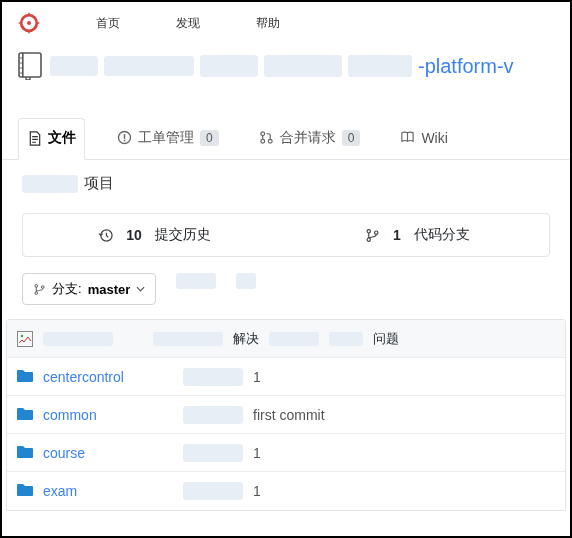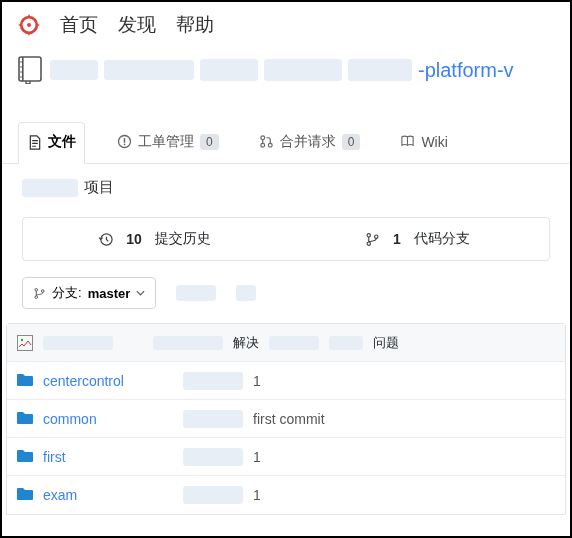--- a/index.html
+++ b/index.html
@@ -1,34 +1,34 @@
 <!DOCTYPE html>
 <html><head>
 <meta charset="utf-8">
 <style>
   * { box-sizing: border-box; margin: 0; padding: 0; }
   body { font-family: -apple-system, BlinkMacSystemFont, "Segoe UI", Helvetica, Arial, sans-serif; font-size: 14px; color: #24292e; background: #fff; width: 572px; height: 538px; overflow: hidden; border: 2px solid #000; }
   .topbar { display: flex; align-items: center; padding: 10px 16px 8px 16px; gap: 20px; }
   .logo { width: 22px; height: 22px; }
-  .topnav-item { color: #333; text-decoration: none; font-size: 19px; cursor: pointer; }
+  .topnav-item { color: #333; text-decoration: none; font-size: 12px; cursor: pointer; margin-left: 36px; }
   .repo-header { display: flex; align-items: center; padding: 10px 16px; gap: 8px; }
   .repo-icon { width: 24px; height: 28px; flex-shrink: 0; }
   .repo-path { display: flex; align-items: center; gap: 6px; font-size: 20px; overflow: hidden; white-space: nowrap; }
   .redact { background: #e8eef5; border-radius: 3px; display: inline-block; }
   .repo-name-part { color: #3b82f6; font-size: 20px; }
   .tabs { display: flex; align-items: center; padding: 0 16px; margin-top: 28px; border-bottom: 1px solid #e1e4e8; gap: 24px; }
   .tab { display: flex; align-items: center; gap: 6px; padding: 10px 8px 12px 8px; cursor: pointer; font-size: 14px; color: #555; position: relative; }
   .tab.active { border: 1px solid #e1e4e8; border-bottom: 1px solid #fff; border-radius: 4px 4px 0 0; margin-bottom: -1px; background: #fff; font-weight: 600; color: #000; }
   .tab-icon { width: 15px; height: 15px; display: inline-flex; align-items: center; justify-content: center; }
   .badge { background: #e1e4e8; color: #555; border-radius: 3px; padding: 1px 6px; font-size: 12px; min-width: 18px; text-align: center; }
   .desc-row { padding: 14px 20px; font-size: 15px; color: #333; display: flex; align-items: center; gap: 6px; }
   .stats-bar { display: flex; border: 1px solid #e1e4e8; border-radius: 4px; margin: 6px 20px 16px 20px; }
   .stats-cell { flex: 1; text-align: center; padding: 12px 0; font-size: 14px; cursor: pointer; display: flex; align-items: center; justify-content: center; gap: 13px; }
   .stats-cell b { font-weight: 700; }
-  .branch-row { display: flex; align-items: center; padding: 0 20px 14px 20px; gap: 20px; }
+  .branch-row { display: flex; align-items: flex-start; padding: 0 20px 14px 20px; gap: 20px; }
   .branch-btn { border: 1px solid #d1d5da; border-radius: 4px; padding: 6px 10px; background: #fff; cursor: pointer; display: flex; align-items: center; gap: 6px; font-size: 13px; }
   .file-table { border: 1px solid #e1e4e8; border-top: 1px solid #e1e4e8; margin: 0 4px; border-radius: 3px 3px 0 0; }
   .ft-row { display: flex; align-items: center; border-bottom: 1px solid #eaecef; padding: 8px 10px; gap: 10px; min-height: 38px; }
   .ft-head { background: #f6f8fa; font-size: 13px; }
   .ft-icon { width: 16px; height: 16px; flex-shrink: 0; }
   .ft-name { color: #3b82f6; cursor: pointer; min-width: 130px; }
   .ft-avatar { width: 60px; height: 18px; background: #e8eef5; border-radius: 3px; }
   .ft-commit { color: #555; flex: 1; }
   svg { display: block; }
 </style>
@@ -204,21 +204,21 @@
     <a class="ft-name">common</a>
     <span class="ft-avatar"></span>
     <span class="ft-commit">first commit</span>
   </div>
   <div class="ft-row">
     <span class="ft-icon">
         <svg viewBox="0 0 16 14" width="16" height="14">
           <path fill="#2185d0" d="M0 2a1 1 0 0 1 1-1h5l2 2h7a1 1 0 0 1 1 1v8a1 1 0 0 1-1 1H1a1 1 0 0 1-1-1z"></path>
         </svg>
       </span>
-    <a class="ft-name">first</a>
+    <a class="ft-name">course</a>
     <span class="ft-avatar"></span>
     <span class="ft-commit">1</span>
   </div>
   <div class="ft-row" style="border-bottom:none">
     <span class="ft-icon">
         <svg viewBox="0 0 16 14" width="16" height="14">
           <path fill="#2185d0" d="M0 2a1 1 0 0 1 1-1h5l2 2h7a1 1 0 0 1 1 1v8a1 1 0 0 1-1 1H1a1 1 0 0 1-1-1z"></path>
         </svg>
       </span>
     <a class="ft-name">exam</a>

